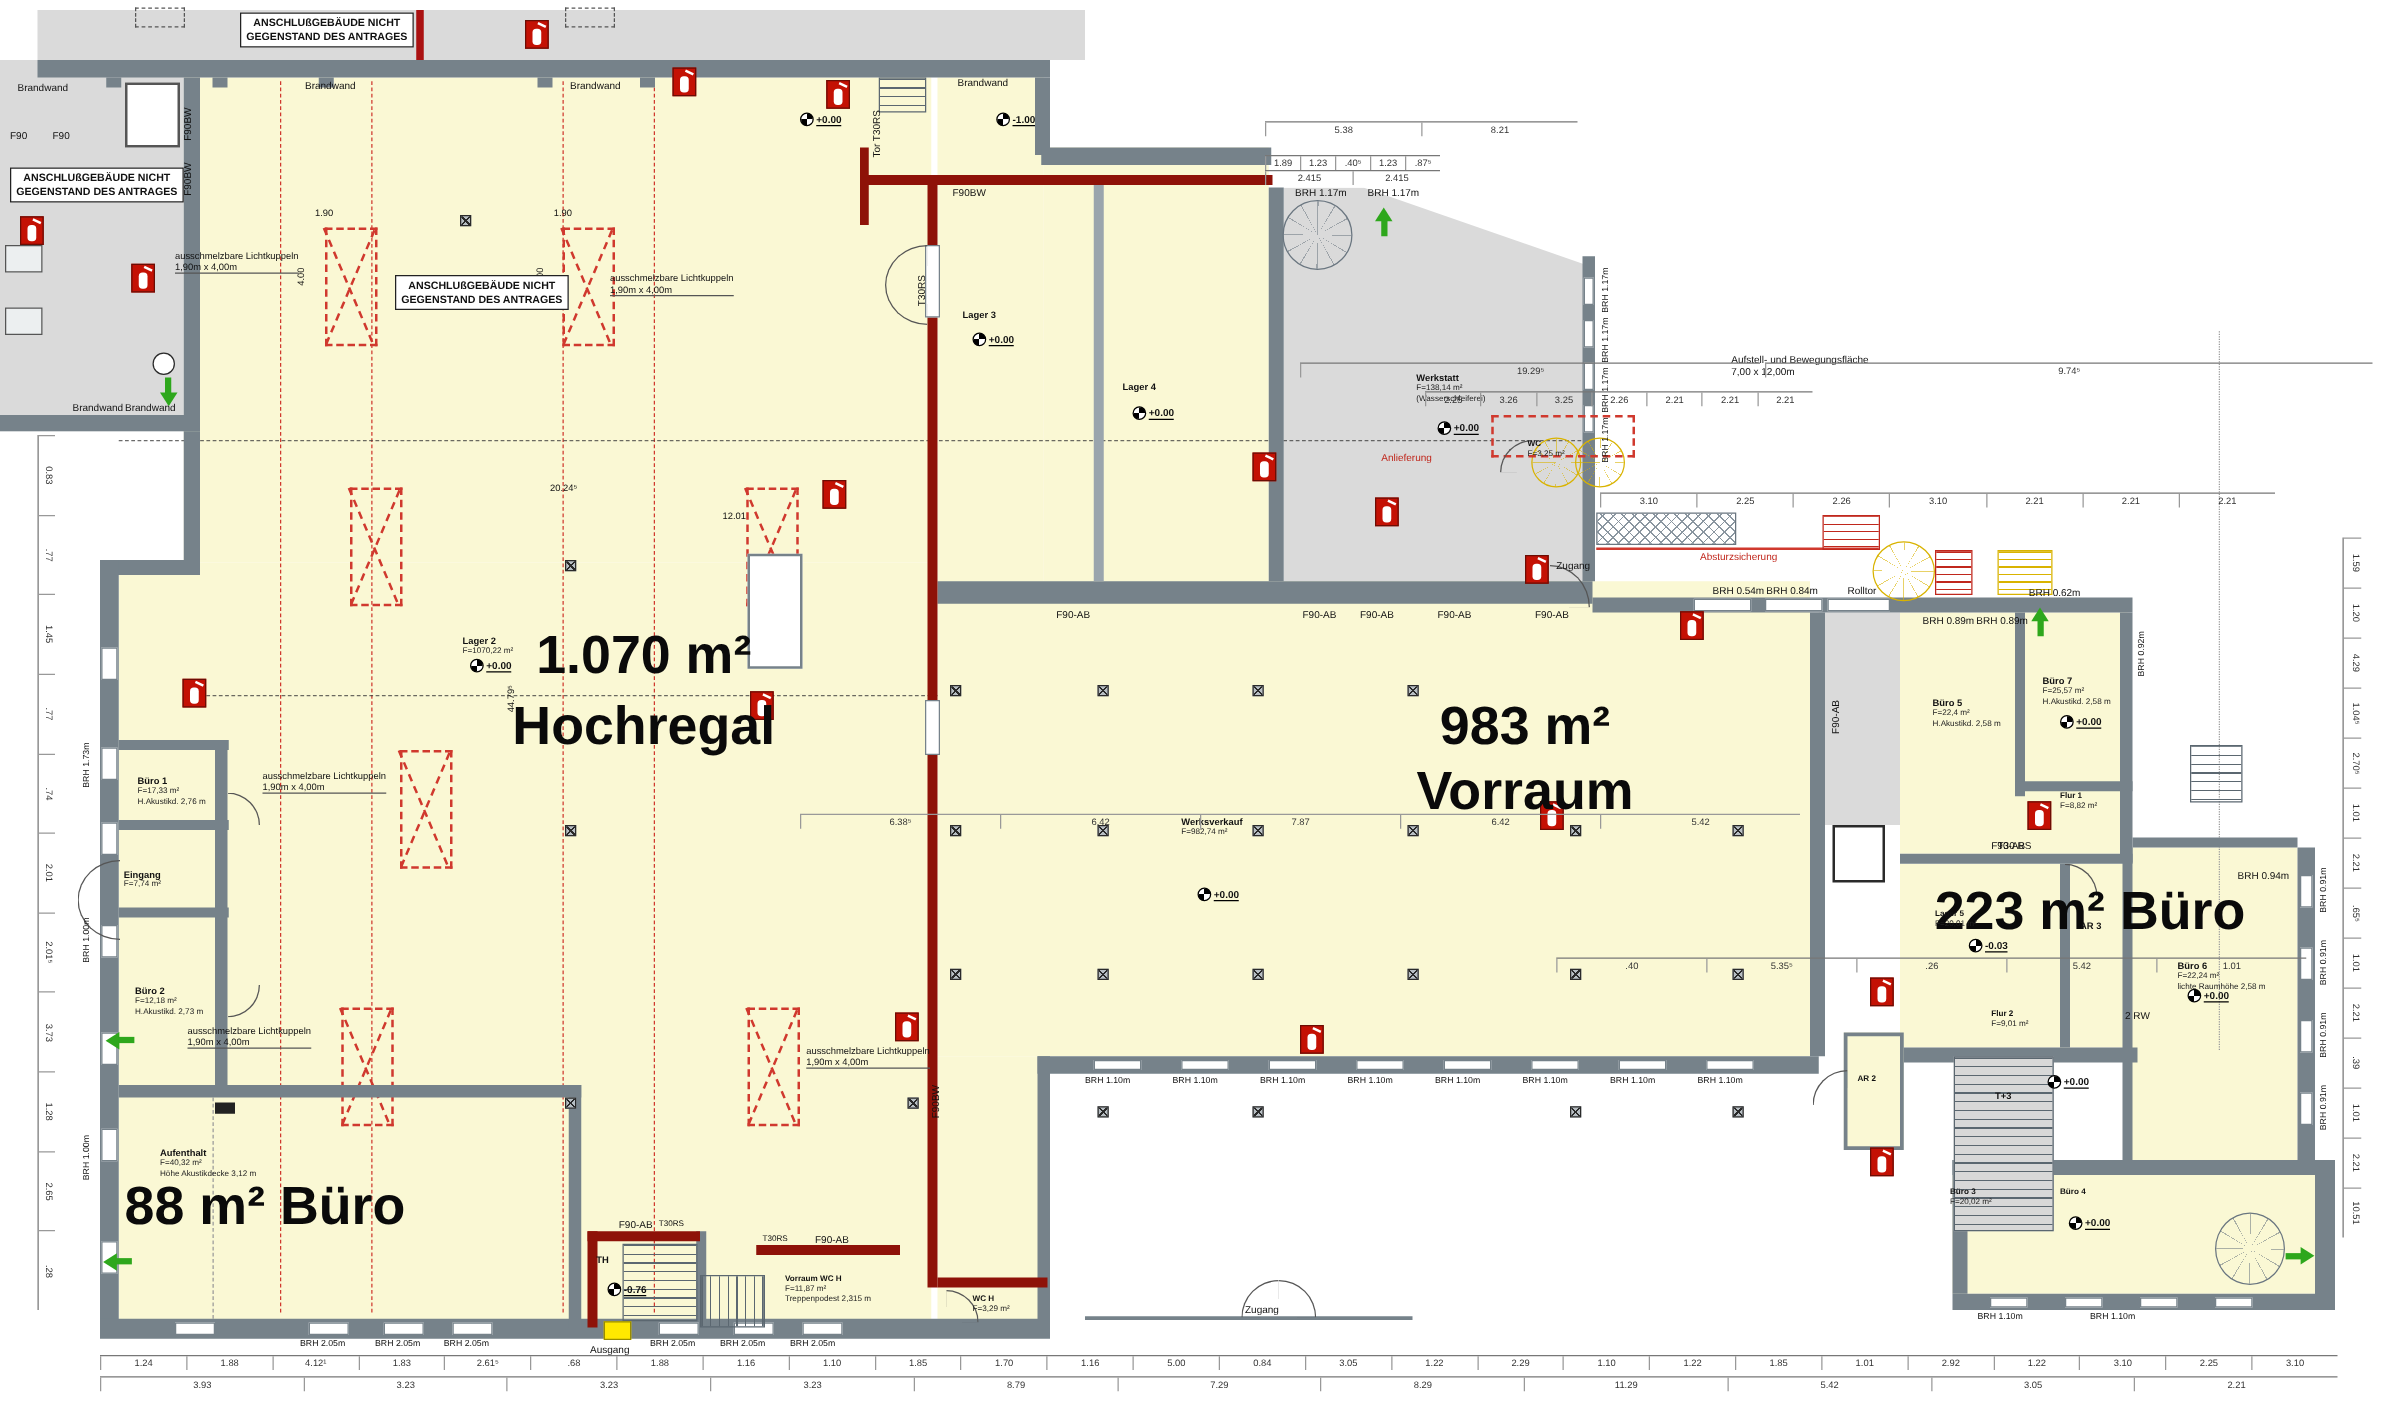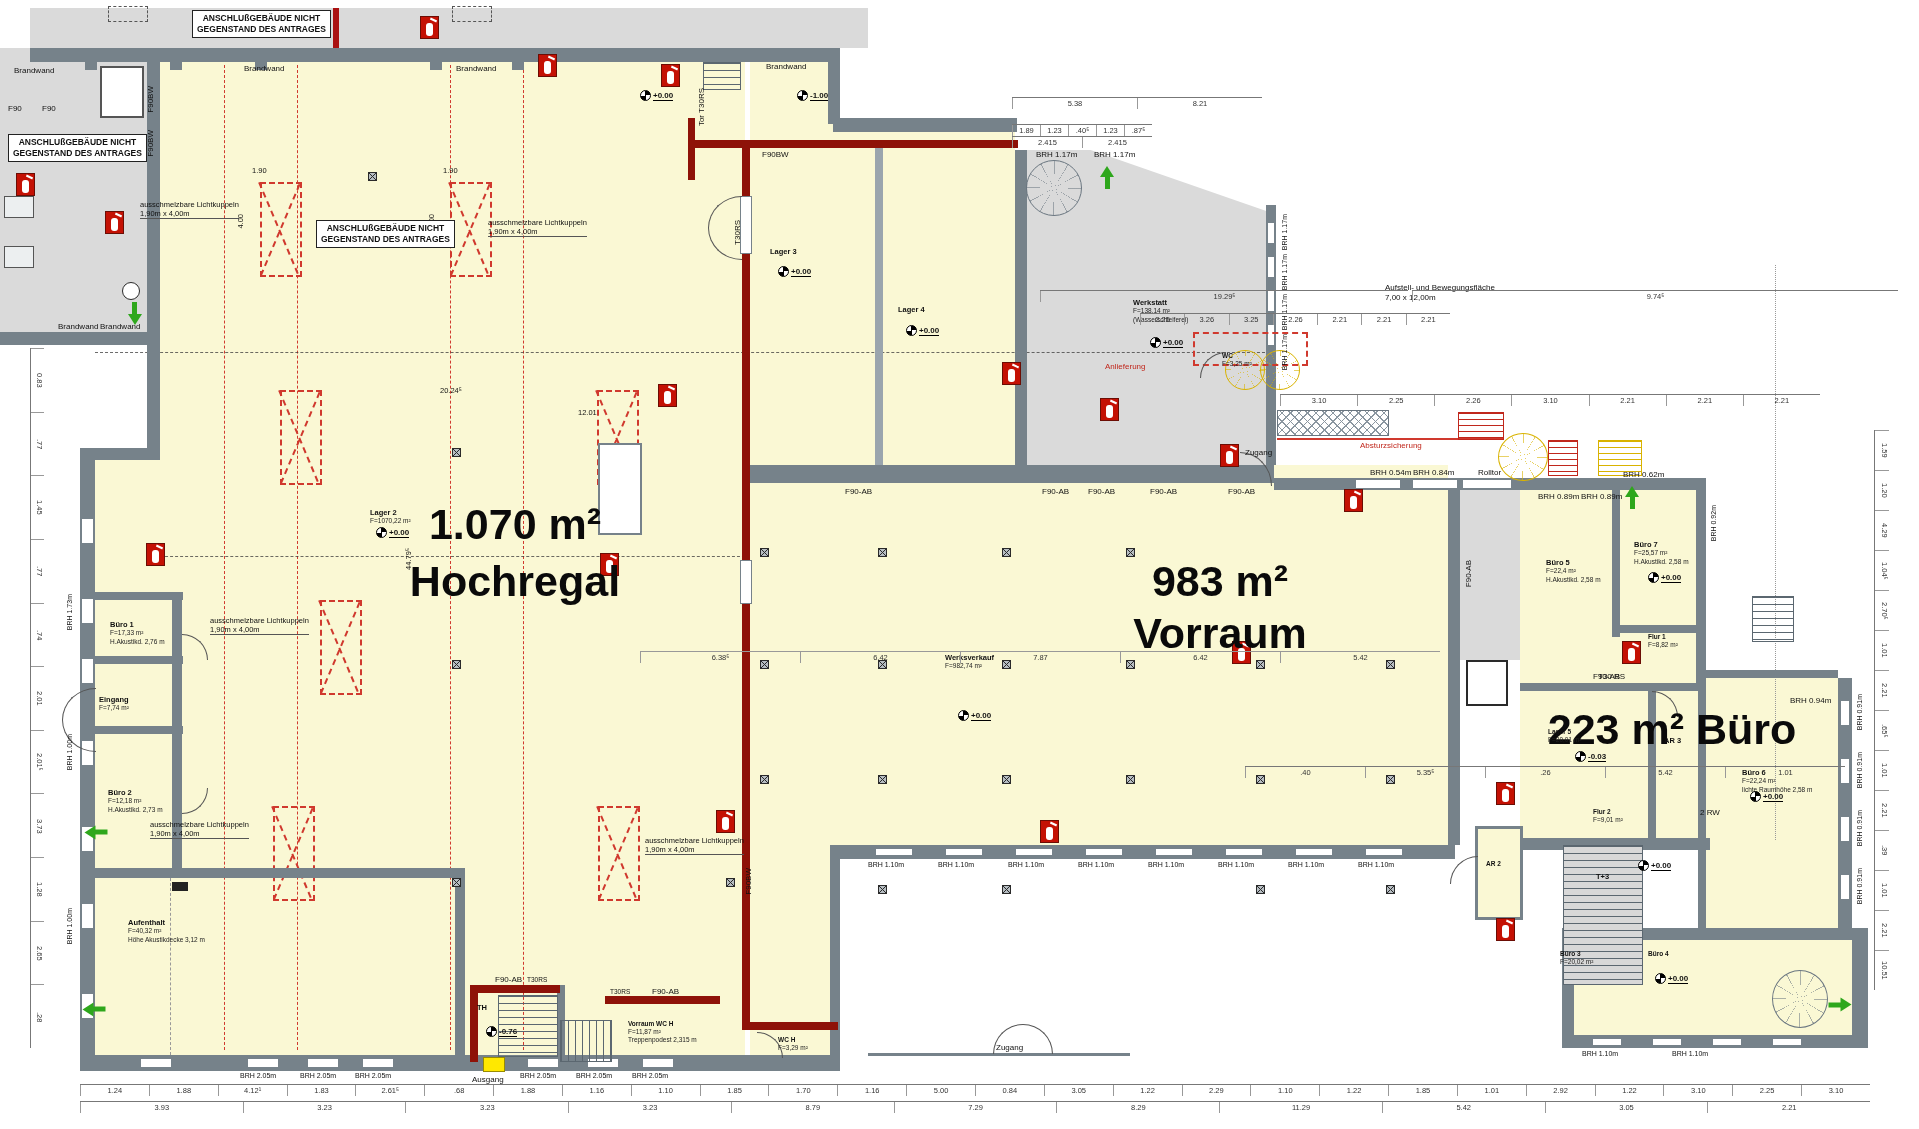--- a/index.html
+++ b/index.html
@@ -323,20 +323,21 @@
   <div class="box" style="left:316px;top:220px">
     <div>ANSCHLUßGEBÄUDE NICHT</div>
     <div>GEGENSTAND DES ANTRAGES</div>
   </div>
 
   <div class="big" style="left:515px;top:503px">1.070 m²</div>
   <div class="big" style="left:515px;top:560px">Hochregal</div>
   <div class="big" style="left:1220px;top:560px">983 m²</div>
   <div class="big" style="left:1220px;top:612px">Vorraum</div>
   <div class="big" style="left:1672px;top:708px">223 m² Büro</div>
+  <div class="big" style="left:212px;top:944px">88 m² Büro</div>
 
   <span class="lbl" style="left:244px;top:64px">Brandwand</span>
   <span class="lbl" style="left:456px;top:64px">Brandwand</span>
   <span class="lbl" style="left:766px;top:62px">Brandwand</span>
   <span class="lbl" style="left:14px;top:66px">Brandwand</span>
   <span class="lbl" style="left:58px;top:322px">Brandwand</span>
   <span class="lbl" style="left:100px;top:322px">Brandwand</span>
   <span class="lbl" style="left:8px;top:104px">F90</span>
   <span class="lbl" style="left:42px;top:104px">F90</span>
   <span class="lbl" style="left:762px;top:150px">F90BW</span>

